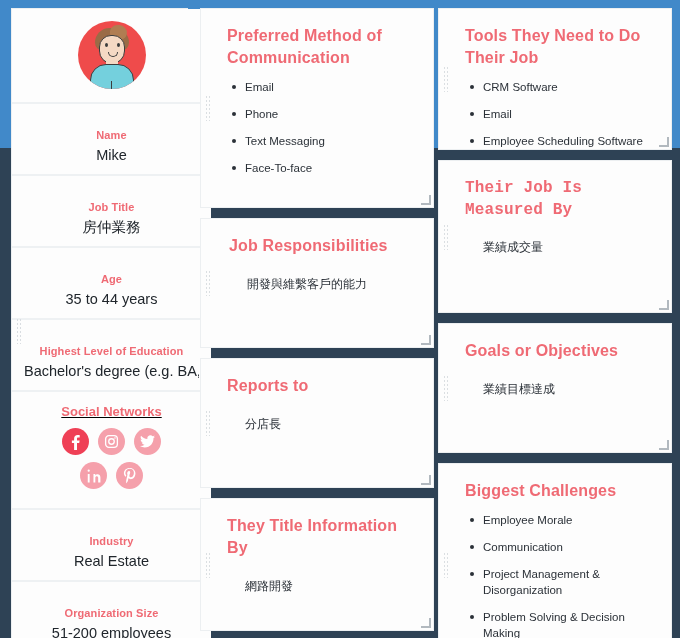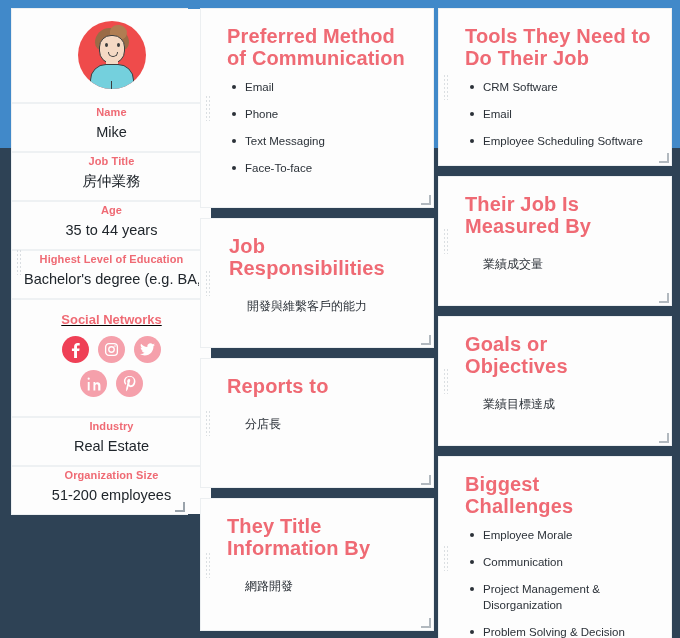--- a/index.html
+++ b/index.html
@@ -33,21 +33,21 @@
     background-size:3px 4px;opacity:.95;
   }
   .card .resize{
     position:absolute;right:2px;bottom:2px;width:8px;height:8px;
     border-right:2px solid #9aa3ab;border-bottom:2px solid #9aa3ab;
     opacity:.75;
   }
 
   
   .side-card{
-    width:100%;text-align:center;padding:1px 12px 10px 12px;
+    width:100%;text-align:center;padding:24px 12px 10px 12px;
     border:none;border-bottom:2px solid #eef1f3;background:#fdfdfd;
   }
   .side-card:last-child{border-bottom:none;}
   .side-label{
     color:#ef6a74;font-size:11px;font-weight:bold;letter-spacing:.1px;
     margin:0 0 4px 0;line-height:14px;
   }
   .side-value{
     color:#20262c;font-size:14.5px;line-height:18px;margin:0;
     white-space:nowrap;overflow:hidden;
@@ -80,21 +80,21 @@
     width:27px;height:27px;border-radius:50%;background:#f5a0ab;
     display:flex;align-items:center;justify-content:center;
     color:#fff;font-size:14px;font-weight:bold;line-height:1;
   }
   .sbtn.fb{background:#ef4056;}
   .sbtn svg{display:block;}
 
   
   .ccard{margin-bottom:10px;padding:16px 18px 10px 26px;}
   .ctitle{
-    color:#ef6a74;font-size:20px;font-weight:bold;line-height:22px;
+    color:#ef6a74;font-size:16px;font-weight:bold;line-height:22px;
     margin:0 0 10px 0;letter-spacing:.15px;
   }
   .ctext{color:#2b3138;font-size:12px;line-height:18px;margin:18px;}
   .clist{margin:0;padding:0 0 0 18px;list-style:none;}
   .clist li{
     color:#2b3138;font-size:11.5px;line-height:16px;margin-bottom:11px;position:relative;
   }
   .clist li::before{
     content:"";position:absolute;left:-13px;top:6px;
     width:4px;height:4px;border-radius:50%;background:#2b3138;
@@ -241,32 +241,32 @@
       <div class="grip"></div>
       <p class="ctitle">They Title Information By</p>
       <p class="ctext">網路開發</p>
       <div class="resize"></div>
     </div>
 
   </div>
 
   <div class="col col-right">
 
-    <div class="card ccard" style="height:158px;">
+    <div class="card ccard" style="height:142px;">
       <div class="grip"></div>
       <p class="ctitle">Tools They Need to Do Their Job</p>
       <ul class="clist">
         <li>CRM Software</li>
         <li>Email</li>
         <li>Employee Scheduling Software</li>
       </ul>
       <div class="resize"></div>
     </div>
 
-    <div class="card ccard" style="height:130px;">
+    <div class="card ccard" style="height:153px;font-family:Liberation Mono, monospace;">
       <div class="grip"></div>
       <p class="ctitle">Their Job Is Measured By</p>
       <p class="ctext">業績成交量</p>
       <div class="resize"></div>
     </div>
 
     <div class="card ccard" style="height:130px;">
       <div class="grip"></div>
       <p class="ctitle">Goals or Objectives</p>
       <p class="ctext">業績目標達成</p>

